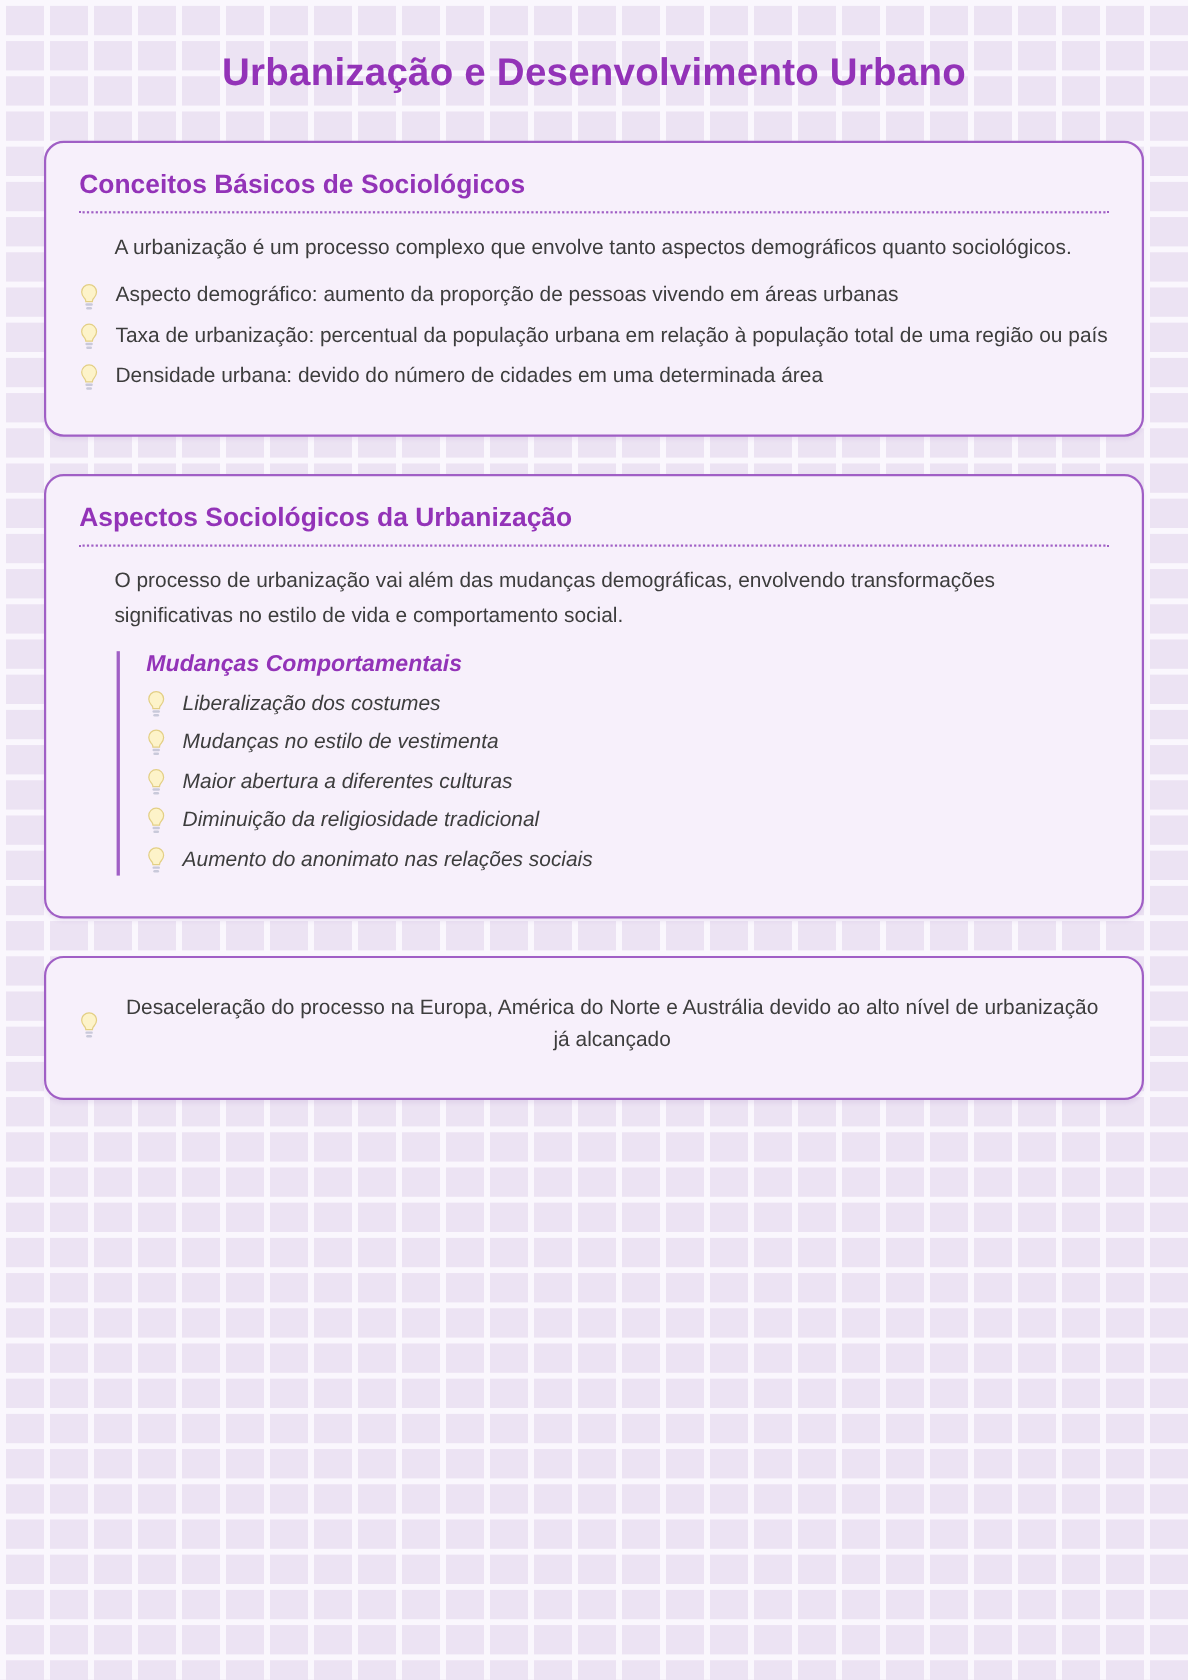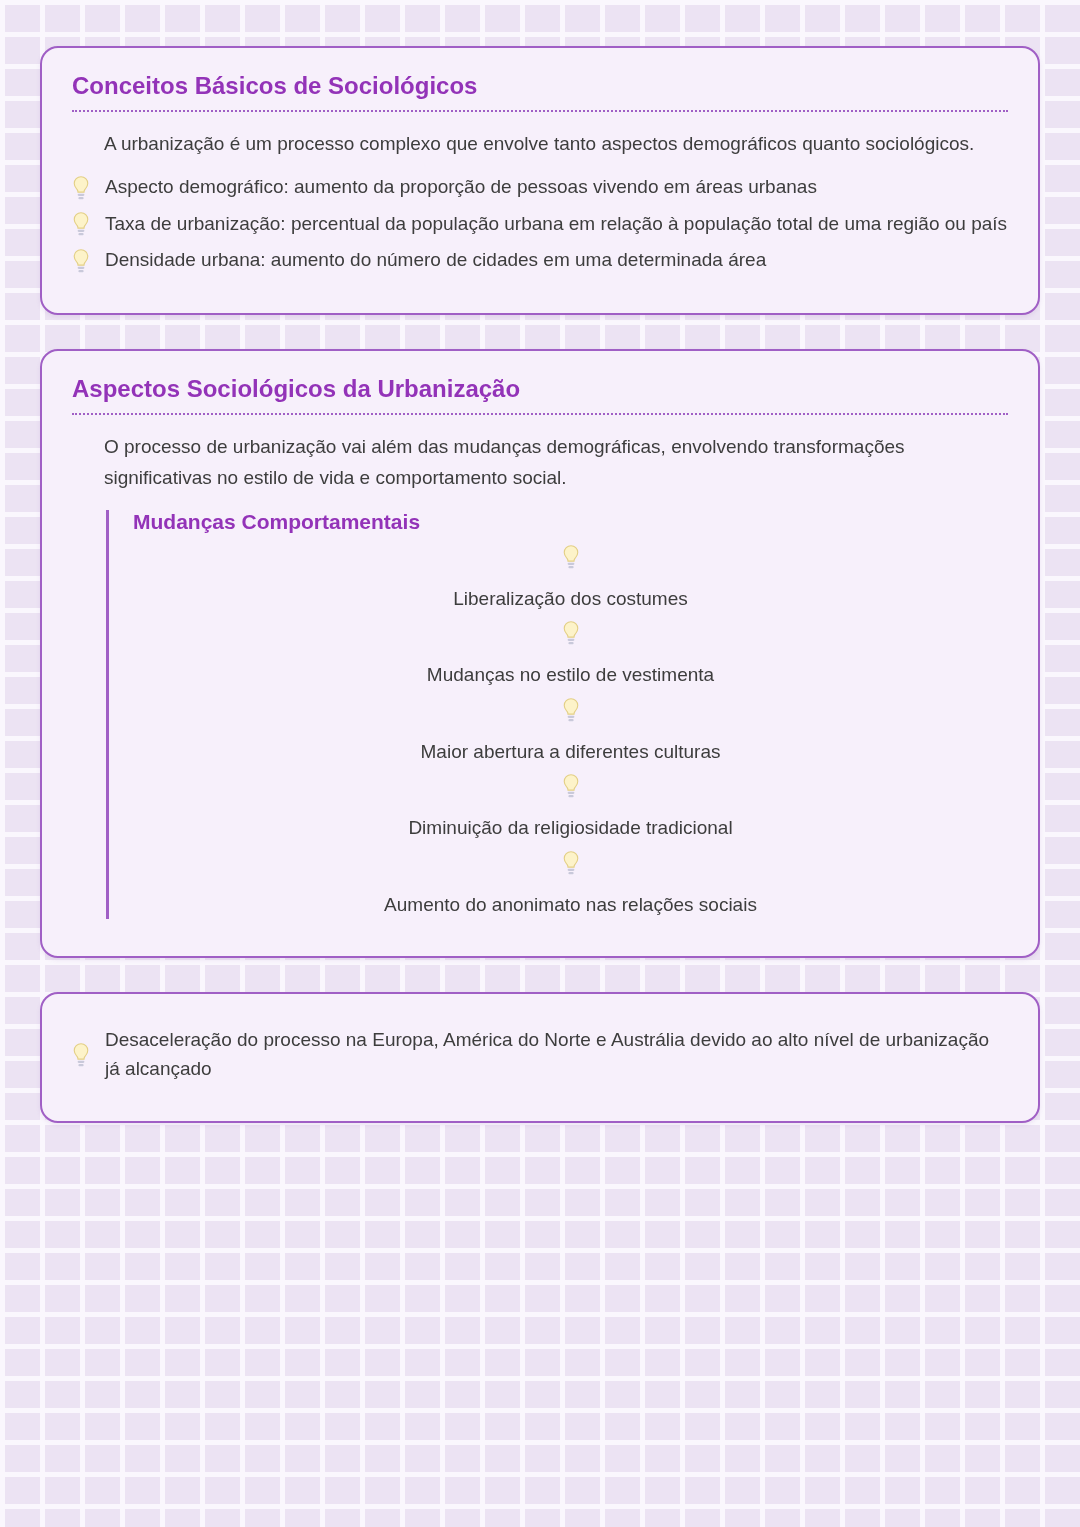--- a/index.html
+++ b/index.html
@@ -54,48 +54,51 @@
     margin-left:32px;
   }
   ul.bullets{list-style:none;}
   li.bullet{
     display:flex;
     align-items:center;
     gap:15px;
     margin:8px 0;
     font-size:19px;
     line-height:1.5;
+    text-align:center;
   }
   .bulb{
     flex:0 0 auto;
     width:18px;
     height:26px;
     display:inline-flex;
     align-items:center;
     justify-content:center;
   }
   .bulb svg{width:18px;height:26px;display:block;}
   .subsection{
     margin:16px 0 4px 34px;
     border-left:3px solid var(--card-border);
     padding-left:24px;
+    font-style:italic;
   }
   .subsection-heading{
     color:var(--accent);
     font-size:21px;
     font-weight:bold;
     margin-bottom:10px;
   }
-  .subsection li.bullet{margin:7px 0;flex-direction:column;}
+  .subsection li.bullet{margin:7px 0;}
 </style>
 </head>
 <body>
 
 <div class="page">
 
+  <h1 class="page-title">Urbanização e Desenvolvimento Urbano</h1>
 
   <section class="card">
     <h2 class="card-heading">Conceitos Básicos de Sociológicos</h2>
     <p class="intro">A urbanização é um processo complexo que envolve tanto aspectos demográficos quanto sociológicos.</p>
     <ul class="bullets">
       <li class="bullet">
         <span class="bulb">
           <svg viewBox="0 0 24 34">
               <path d="M12 2a9 9 0 0 1 9 9c0 4.2-2.4 6.1-3.9 8.1-.8 1.1-1.1 2.2-1.1 3.4H8c0-1.2-.3-2.3-1.1-3.4C5.4 17.1 3 15.2 3 11a9 9 0 0 1 9-9z" fill="#fdf3c9" stroke="#e3cf85" stroke-width="1.5"></path>
               <rect x="7.5" y="24.5" width="9" height="3" rx="1.5" fill="#c9c9da"></rect>
@@ -115,21 +118,21 @@
         <span class="bullet-text">Taxa de urbanização: percentual da população urbana em relação à população total de uma região ou país</span>
       </li>
       <li class="bullet">
         <span class="bulb">
           <svg viewBox="0 0 24 34">
               <path d="M12 2a9 9 0 0 1 9 9c0 4.2-2.4 6.1-3.9 8.1-.8 1.1-1.1 2.2-1.1 3.4H8c0-1.2-.3-2.3-1.1-3.4C5.4 17.1 3 15.2 3 11a9 9 0 0 1 9-9z" fill="#fdf3c9" stroke="#e3cf85" stroke-width="1.5"></path>
               <rect x="7.5" y="24.5" width="9" height="3" rx="1.5" fill="#c9c9da"></rect>
               <rect x="8.5" y="29" width="7" height="3" rx="1.5" fill="#c9c9da"></rect>
             </svg>
         </span>
-        <span class="bullet-text">Densidade urbana: aumento do número de cidades em uma determinada área</span>
+        <span class="bullet-text">Densidade urbana: devido do número de cidades em uma determinada área</span>
       </li>
     </ul>
   </section>
 
   <section class="card">
     <h2 class="card-heading">Aspectos Sociológicos da Urbanização</h2>
     <p class="intro">O processo de urbanização vai além das mudanças demográficas, envolvendo transformações significativas no estilo de vida e comportamento social.</p>
     <div class="subsection">
       <h3 class="subsection-heading">Mudanças Comportamentais</h3>
       <ul class="bullets">

